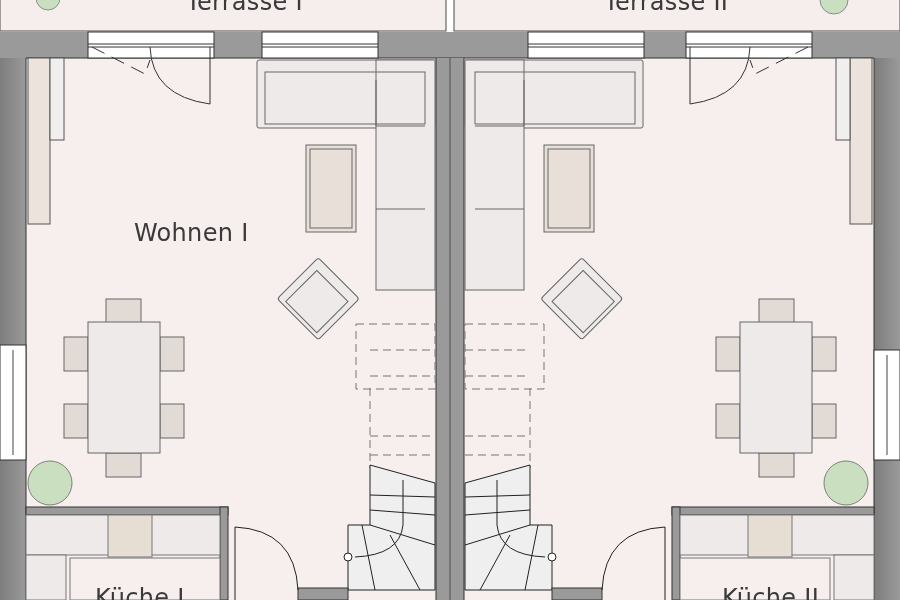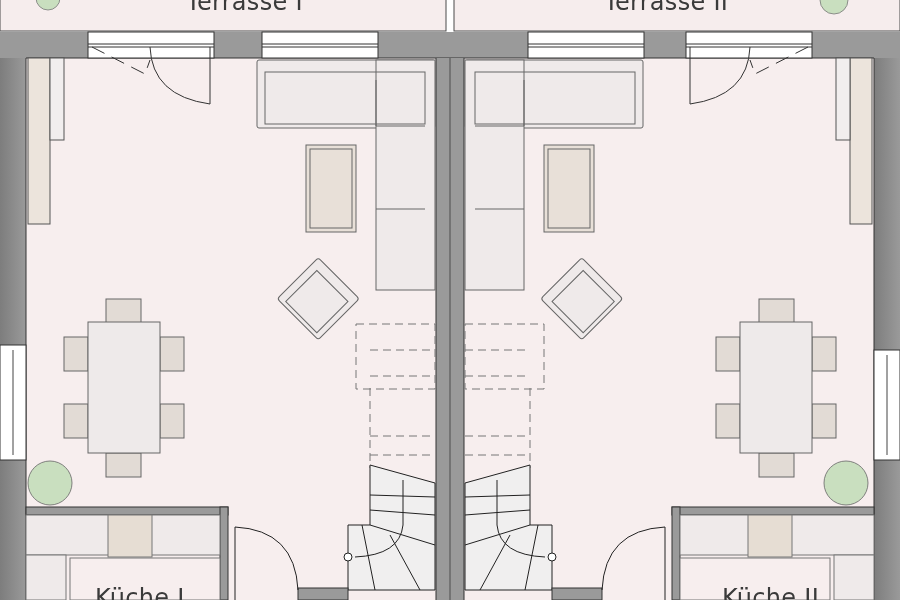--- a/index.html
+++ b/index.html
@@ -194,15 +194,16 @@
   <g stroke="#222" stroke-width="1" fill="none">
     <line x1="235" y1="527" x2="235" y2="600"></line>
         <path d="M235 527 Q295 530 298 590"></path>
     <line x1="665" y1="527" x2="665" y2="600"></line>
         <path d="M665 527 Q605 530 602 590"></path>
   </g>
 </svg>
 
 <div class="lbl" style="left:186px;top:-12px;">Terrasse I</div>
 <div class="lbl" style="left:604px;top:-12px;">Terrasse II</div>
+<div class="lbl" style="left:134px;top:219px;">Wohnen I</div>
 <div class="lbl" style="left:95px;top:584px;">Küche I</div>
 <div class="lbl" style="left:722px;top:584px;">Küche II</div>
 </div>
 
 </body></html>

